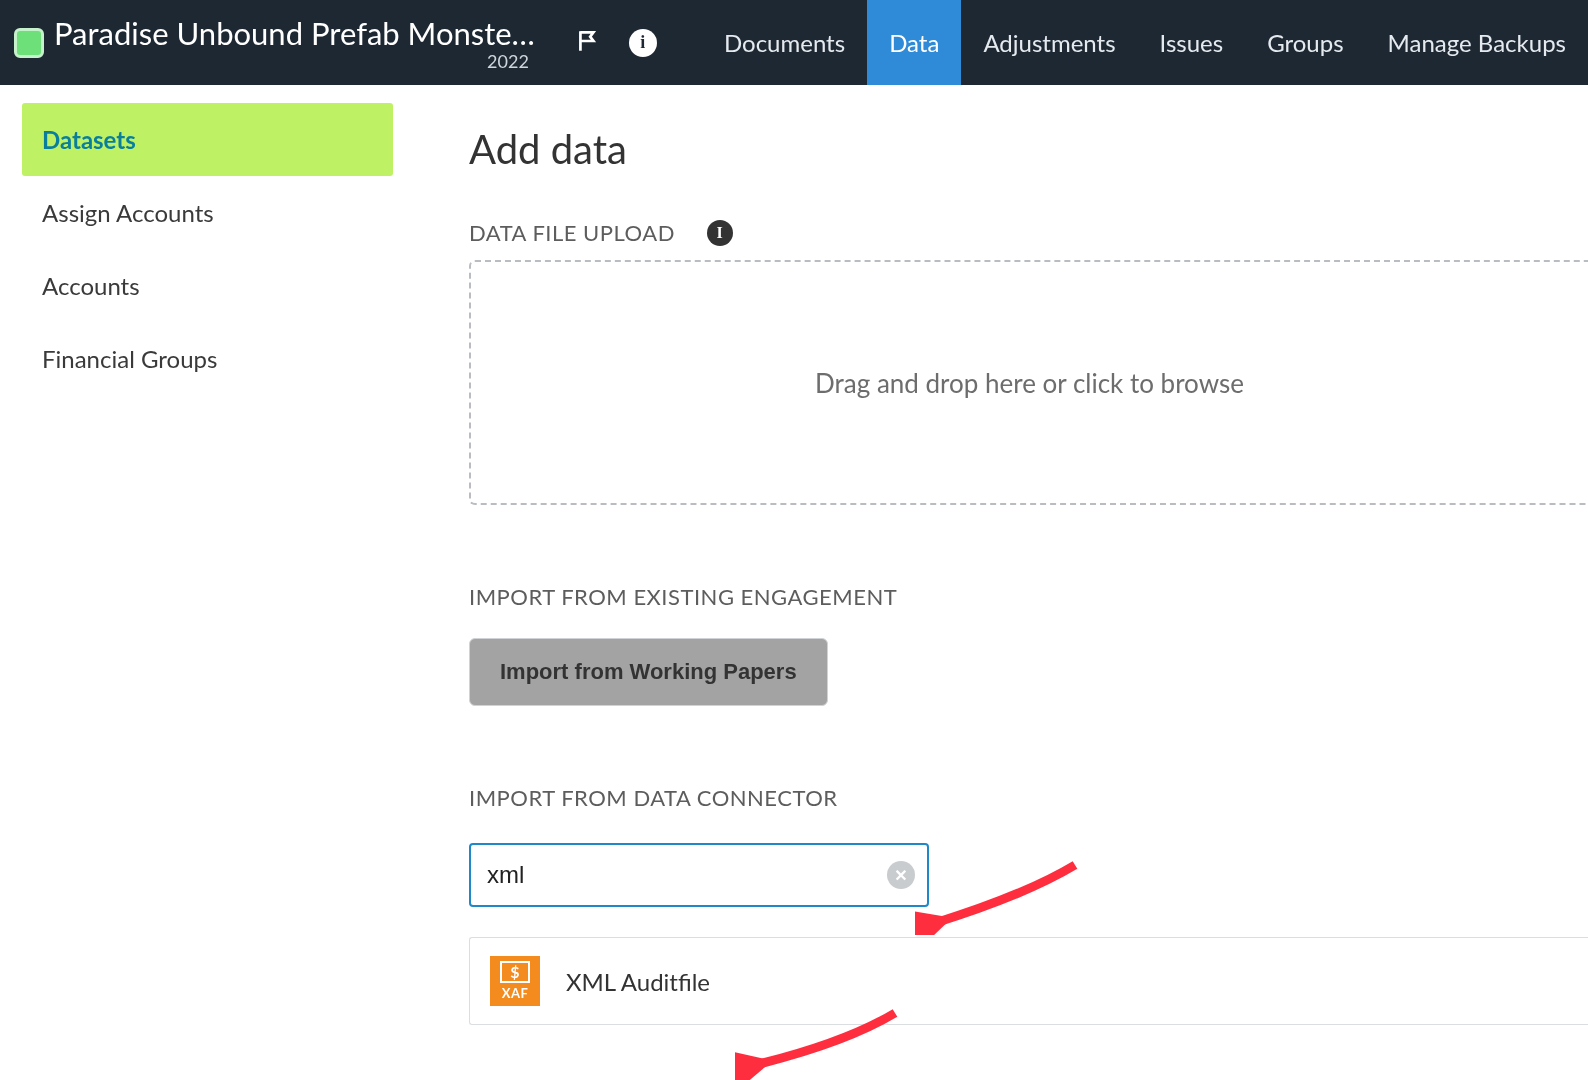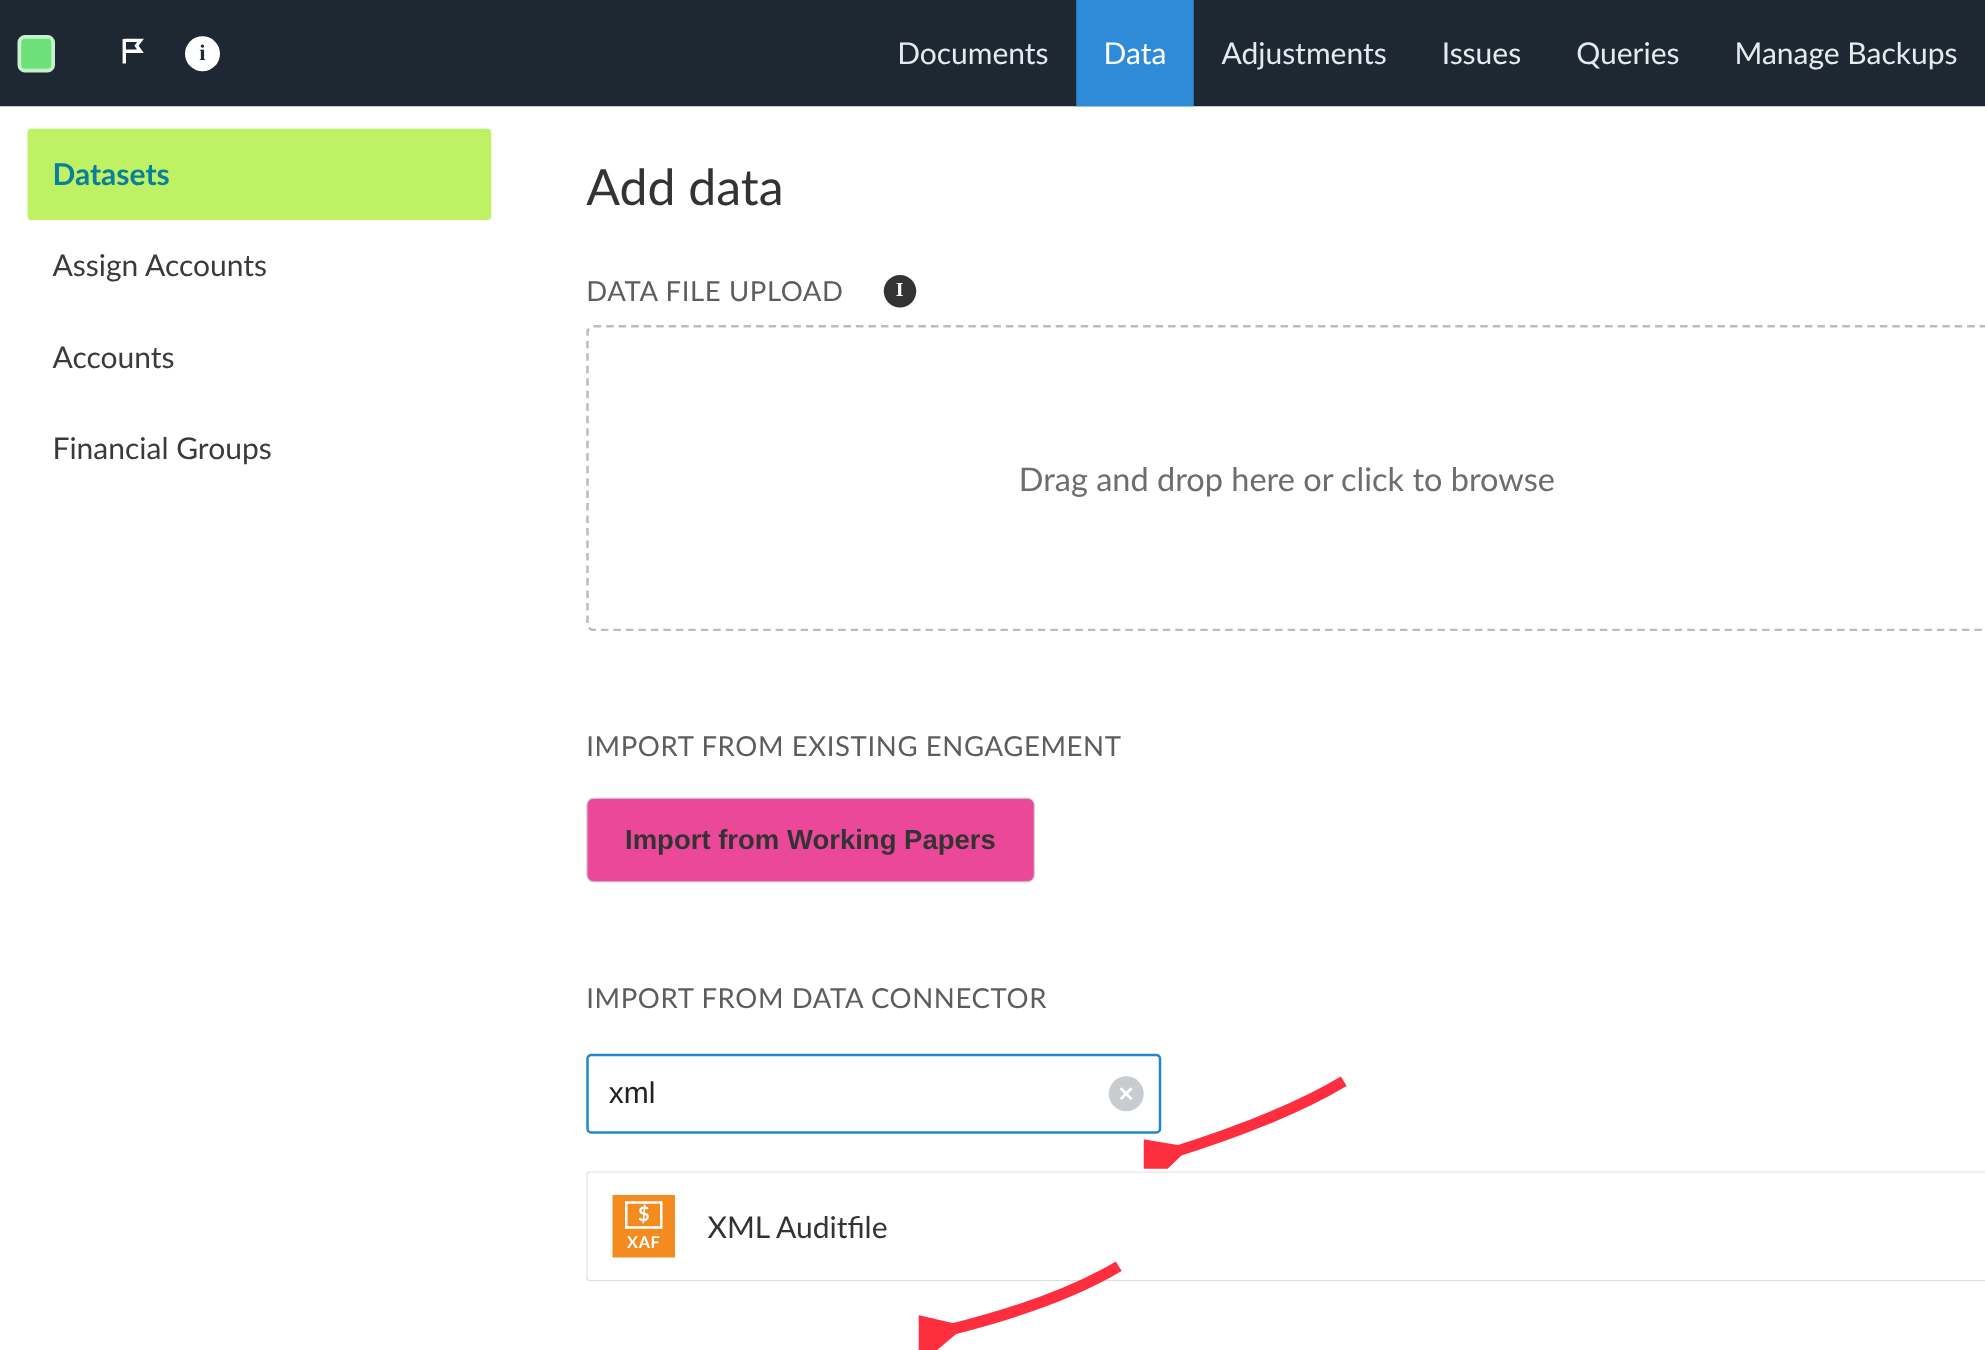--- a/index.html
+++ b/index.html
@@ -139,21 +139,21 @@
 
   .import-btn {
     margin-top:14px;
     display:inline-block;
     padding:20px 30px;
     border:1px solid #cfd3d6;
     border-radius:6px;
     font-size:22px;
     font-weight:600;
     color:#333;
-    background:#ec4899;
+    background:#a3a3a3;
     cursor:pointer;
   }
 
   .connector-block { margin-top:78px; }
   .search-wrap {
     position:relative;
     width:460px;
     margin-top:32px;
   }
   .search-input {
@@ -211,20 +211,24 @@
   }
   .arrow svg { display:block; }
 
 </style>
 </head>
 <body>
 
 <div class="topbar">
   <div class="topbar-left">
     <div class="status-square"></div>
+    <div class="title-block">
+      <span class="eng-title">Paradise Unbound Prefab Monste…</span>
+      <span class="eng-year">2022</span>
+    </div>
   </div>
   <div class="hdr-icons">
     <span class="flag-icon">
       <svg viewBox="0 0 24 24">
           <path d="M5 3 v18 M5 4 h12 l-3 4 3 4 H5"></path>
         </svg>
     </span>
     <span class="info-circle">i</span>
   </div>
   <div class="topnav">
@@ -234,21 +238,21 @@
     <div class="topnav-item active">
         <span>Data</span>
       </div>
     <div class="topnav-item">
         <span>Adjustments</span>
       </div>
     <div class="topnav-item">
         <span>Issues</span>
       </div>
     <div class="topnav-item">
-        <span>Queries</span>
+        <span>Groups</span>
       </div>
     <div class="topnav-item">
         <span>Manage Backups</span>
       </div>
   </div>
 </div>
 
 <div class="body">
 
   <div class="sidebar">

